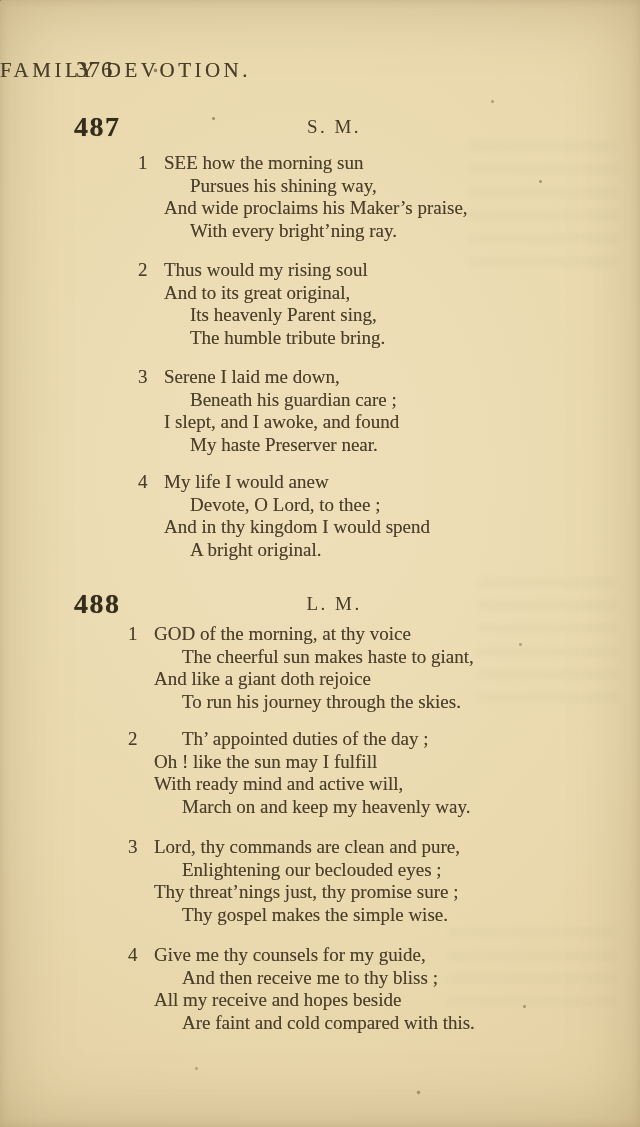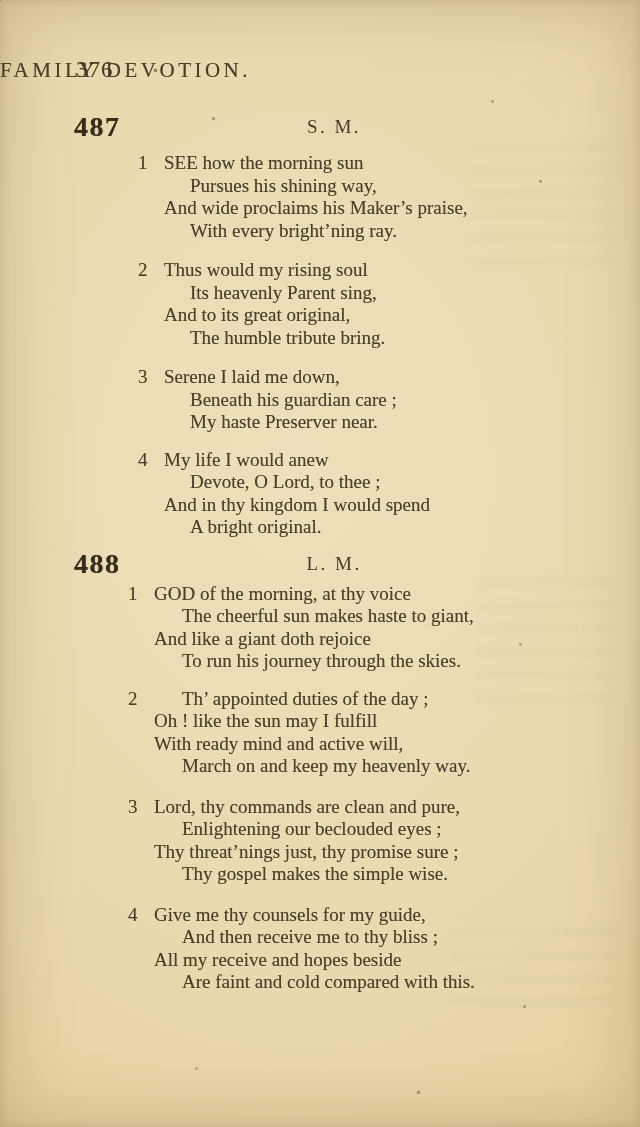--- a/index.html
+++ b/index.html
@@ -51,21 +51,21 @@
   .hymn-number{
     position:absolute;left:74px;top:0;
     font-size:28px;font-weight:bold;color:#352d1c;
     letter-spacing:1.5px;text-shadow:0 0 .7px rgba(45,36,18,.6);
   }
   .hymn-meter{
     text-align:center;font-size:19px;letter-spacing:2.5px;
     position:relative;left:14px;color:#463c28;
   }
   .h487{margin-top:26px;}
-  .h488{margin-top:8px;}
+  .h488{margin-top:26px;}
   .stanza{position:relative;font-size:19px;line-height:22.5px;
     text-shadow:0 0 .5px rgba(64,53,30,.45);}
   .h487 .stanza{padding-left:164px;}
   .h488 .stanza{padding-left:154px;}
   .stanza-number{position:absolute;left:138px;top:0;}
   .h488 .stanza-number{left:128px;}
   .line{white-space:nowrap;}
   .line.indent{padding-left:26px;}
   .h488 .line.indent{padding-left:28px;}
   .h487 .st1{margin-top:8px;}
@@ -102,29 +102,30 @@
       <span class="stanza-number">1</span>
       <div class="line">SEE how the morning sun</div>
       <div class="line indent">Pursues his shining way,</div>
       <div class="line">And wide proclaims his Maker’s praise,</div>
       <div class="line indent">With every bright’ning ray.</div>
     </div>
 
     <div class="stanza st2">
       <span class="stanza-number">2</span>
       <div class="line">Thus would my rising soul</div>
+      <div class="line">And to its great original,</div>
       <div class="line indent">Its heavenly Parent sing,</div>
-      <div class="line">And to its great original,</div>
       <div class="line indent">The humble tribute bring.</div>
     </div>
 
     <div class="stanza st3">
       <span class="stanza-number">3</span>
       <div class="line">Serene I laid me down,</div>
       <div class="line indent">Beneath his guardian care ;</div>
+      <div class="line">I slept, and I awoke, and found</div>
       <div class="line indent">My haste Preserver near.</div>
     </div>
 
     <div class="stanza st4">
       <span class="stanza-number">4</span>
       <div class="line">My life I would anew</div>
       <div class="line indent">Devote, O Lord, to thee ;</div>
       <div class="line">And in thy kingdom I would spend</div>
       <div class="line indent">A bright original.</div>
     </div>

